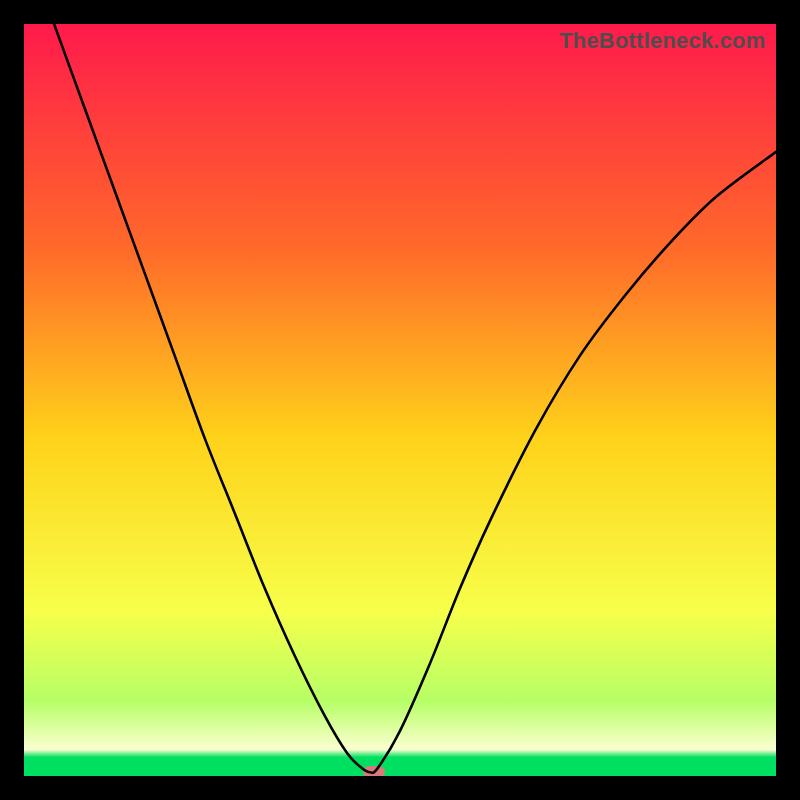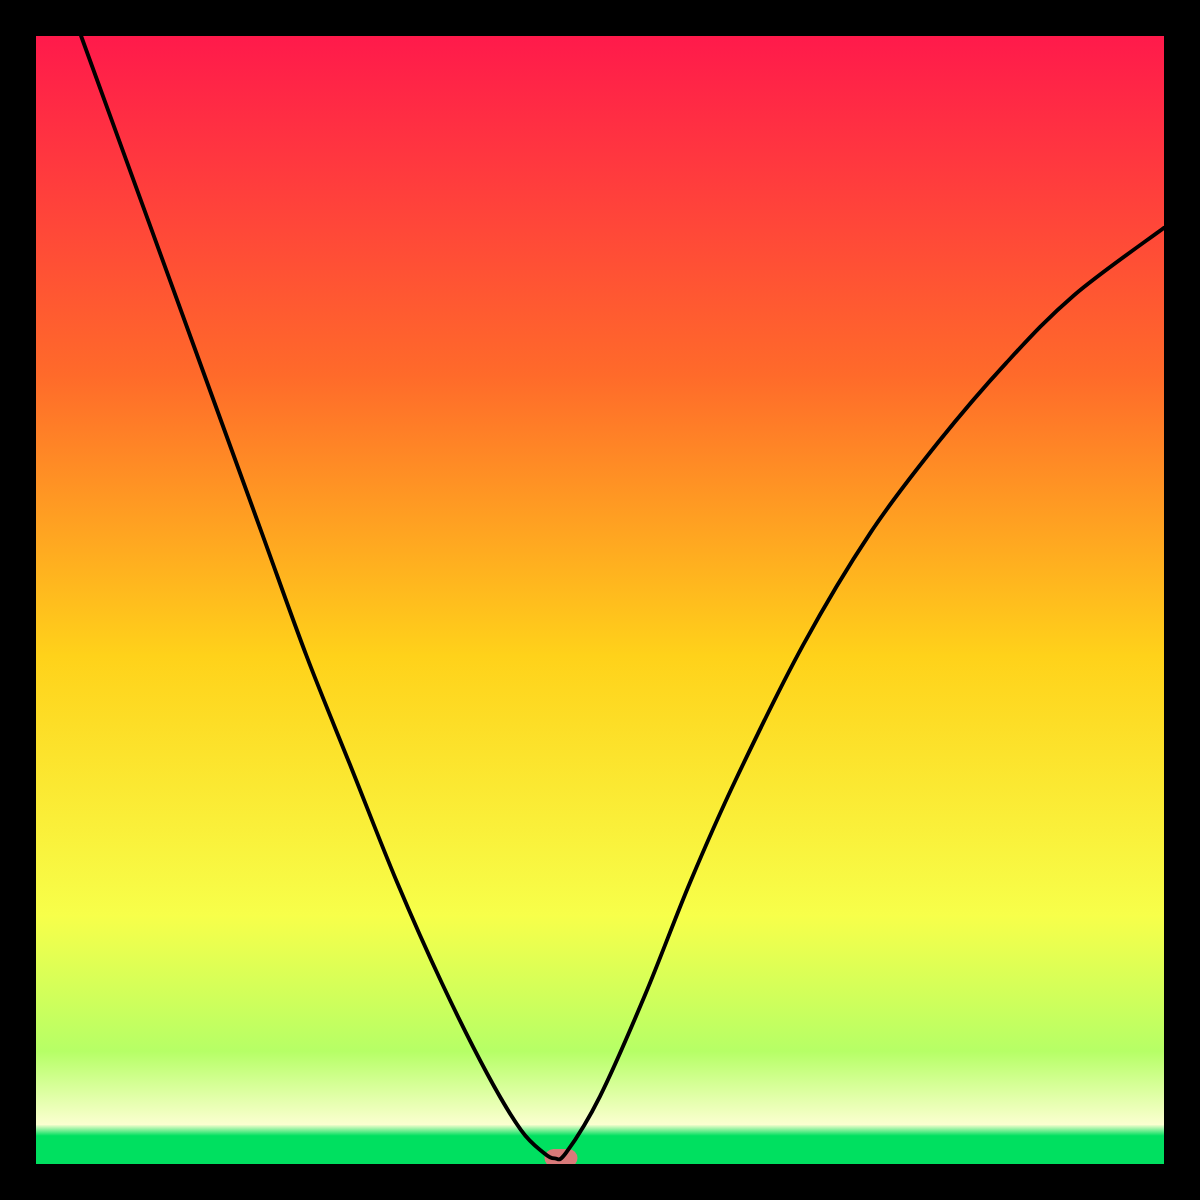--- a/index.html
+++ b/index.html
@@ -53,18 +53,19 @@
     background: #d97a7a;
     z-index: 4;
     transform: translate(-50%, -50%);
   }
 </style>
 </head>
 <body>
 
 <div class="frame">
   <div class="plot" id="plot" style="background: linear-gradient(rgb(255, 26, 75) 0%, rgb(255, 106, 42) 30%, rgb(255, 210, 26) 55%, rgb(247, 255, 74) 78%, rgb(182, 255, 102) 90%, rgb(251, 255, 208) 96.5%, rgb(0, 224, 96) 97.5%, rgb(0, 224, 96) 100%);">
+    <div class="watermark">TheBottleneck.com</div>
     <svg class="curve" id="curve-svg" viewBox="0 0 752 752" preserveAspectRatio="none">
         <path d="M 30.08 0.00 C 35.09 13.79, 50.13 55.15, 60.16 82.72 C 70.19 110.29, 80.21 137.87, 90.24 165.44 C 100.27 193.01, 110.29 220.59, 120.32 248.16 C 130.35 275.73, 140.37 303.31, 150.40 330.88 C 160.43 358.45, 170.45 387.28, 180.48 413.60 C 190.51 439.92, 200.53 463.73, 210.56 488.80 C 220.59 513.87, 230.61 540.19, 240.64 564.00 C 250.67 587.81, 260.69 610.37, 270.72 631.68 C 280.75 652.99, 292.03 675.55, 300.80 691.84 C 309.57 708.13, 317.09 720.67, 323.36 729.44 C 329.63 738.21, 334.64 741.35, 338.40 744.48 C 342.16 747.61, 343.41 748.24, 345.92 748.24 C 348.43 748.24, 348.43 751.37, 353.44 744.48 C 358.45 737.59, 367.23 724.43, 376.00 706.88 C 384.77 689.33, 396.05 663.01, 406.08 639.20 C 416.11 615.39, 426.13 587.81, 436.16 564.00 C 446.19 540.19, 453.71 522.64, 466.24 496.32 C 478.77 470.00, 496.32 433.65, 511.36 406.08 C 526.40 378.51, 541.44 353.44, 556.48 330.88 C 571.52 308.32, 586.56 289.52, 601.60 270.72 C 616.64 251.92, 631.68 234.37, 646.72 218.08 C 661.76 201.79, 674.29 188.00, 691.84 172.96 C 709.39 157.92, 741.97 135.36, 752.00 127.84" fill="none" stroke="#000" stroke-width="2.6" stroke-linecap="round" stroke-linejoin="round"></path>
       </svg>
   <div class="marker" style="left: 349.68px; top: 748.24px; background: rgb(217, 122, 122);"></div>
     </div>
 </div>
 
 </body></html>

